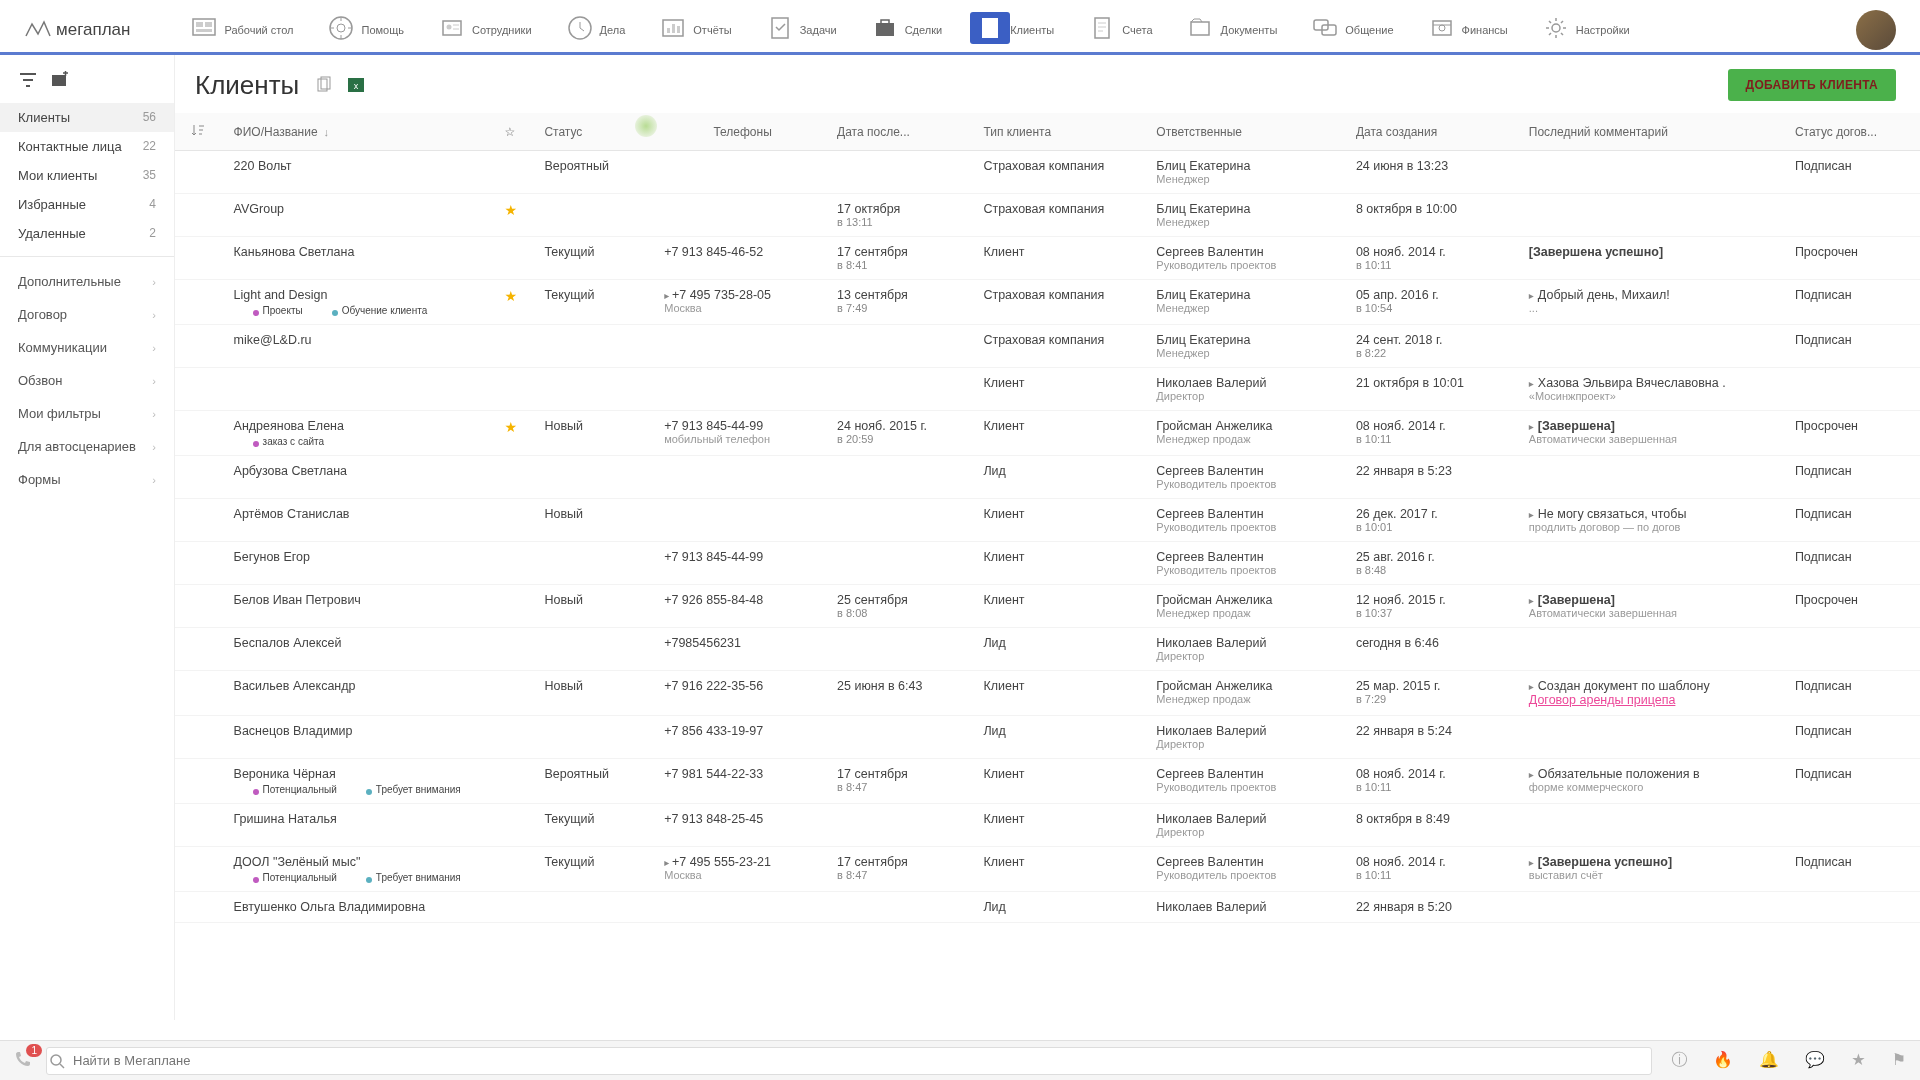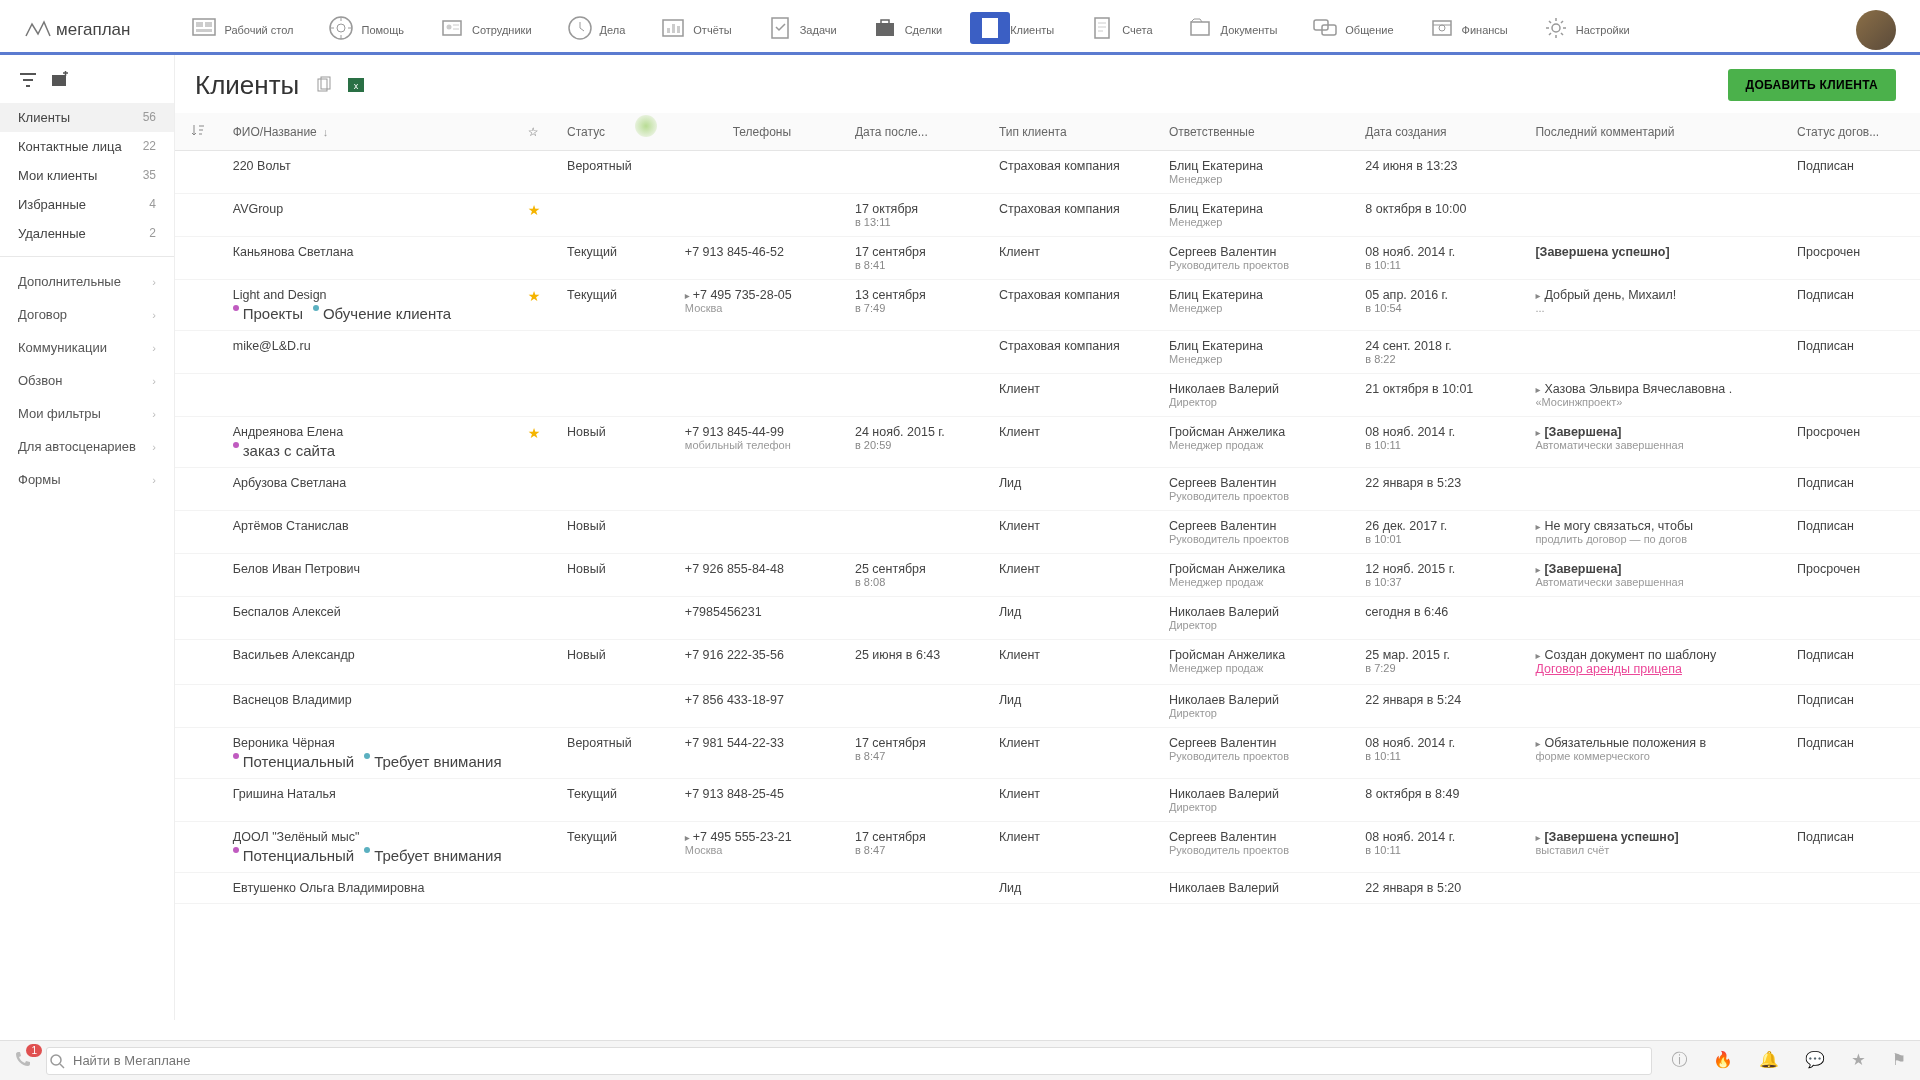--- a/index.html
+++ b/index.html
@@ -22,31 +22,31 @@
 .sb-list .sb-item { display:flex; justify-content:space-between; padding:7px 18px; cursor:pointer; font-size:13px; color:#444; }
 .sb-item.active { background:#f2f2f2; font-weight:500; }
 .sb-item .count { color:#999; font-size:12px; }
 .sb-sep { height:1px; background:#e8e8e8; margin:8px 0; }
 .sb-expand { display:flex; align-items:center; justify-content:space-between; padding:9px 18px; cursor:pointer; color:#555; font-size:13px; }
 .chev { color:#bbb; font-size:11px; }
 .content { flex:1; display:flex; flex-direction:column; overflow:hidden; }
 .header { display:flex; align-items:center; padding:14px 24px 12px 20px; }
 .header h1 { font-size:26px; font-weight:400; color:#333; margin-right:16px; }
 .header-icon { width:18px; height:18px; margin-right:14px; cursor:pointer; color:#888; }
-.add-btn { margin-left:auto; background:#4bb14b; color:#000000; border:none; padding:9px 18px; border-radius:3px; font-size:12px; font-weight:600; letter-spacing:.3px; cursor:pointer; }
+.add-btn { margin-left:auto; background:#4bb14b; color:#7f1d1d; border:none; padding:9px 18px; border-radius:3px; font-size:12px; font-weight:600; letter-spacing:.3px; cursor:pointer; }
 .cursor-spot { position:absolute; left:635px; top:115px; width:22px; height:22px; border-radius:50%; background:radial-gradient(circle,rgba(140,200,80,.6),rgba(140,200,80,0)); pointer-events:none; }
 .table-wrap { flex:1; overflow:auto; }
 table { width:100%; border-collapse:collapse; }
 thead th { text-align:left; padding:10px 8px; font-size:12px; font-weight:500; color:#666; border-bottom:1px solid #e5e5e5; background:#fafafa; white-space:nowrap; }
 thead th:first-child { padding-left:16px; width:30px; }
 tbody td { padding:8px 8px; font-size:12.5px; color:#444; vertical-align:top; border-bottom:1px solid #f3f3f3; }
 tbody td:first-child { padding-left:16px; width:30px; }
 .name-cell { min-width:180px; }
 .tags { display:flex; gap:10px; margin-top:3px; }
-.tag { font-size:15px; display:flex; align-items:flex-start; gap:4px; }
+.tag { font-size:10px; display:flex; align-items:flex-end; gap:4px;margin-left:19px; }
 .tag-dot { width:6px; height:6px; border-radius:50%; }
 .star { color:#f5b400; font-size:14px; }
 .sub { font-size:11px; color:#999; }
 .resp-sub { font-size:11px; color:#999; }
 .date-sub { font-size:11px; color:#888; }
 .comment-cell { max-width:190px; }
 .comment-arrow { color:#888; margin-right:4px; font-size:10px; }
 .link { color:#ec4899; text-decoration:underline; }
 .sort-arrow { color:#999; margin-left:6px; font-size:11px; }
 .bottombar { position:fixed; bottom:0; left:0; right:0; height:40px; background:#f5f5f5; border-top:1px solid #e0e0e0; display:flex; align-items:center; padding:0 14px; }
@@ -449,20 +449,35 @@
               <td></td>
               <td>Клиент</td>
               <td>Сергеев Валентин<div class="resp-sub">Руководитель проектов</div></td>
               <td>26 дек. 2017 г.<div class="date-sub">в 10:01</div></td>
               <td class="comment-cell"><span class="comment-arrow">▸</span>Не могу связаться, чтобы<div class="sub">продлить договор — по догов</div></td>
               <td>Подписан</td>
             </tr>
             <tr>
               <td></td>
               <td class="name-cell">
+                <div>Бегунов Егор</div>
+              </td>
+              <td></td>
+              <td></td>
+              <td>+7 913 845-44-99</td>
+              <td></td>
+              <td>Клиент</td>
+              <td>Сергеев Валентин<div class="resp-sub">Руководитель проектов</div></td>
+              <td>25 авг. 2016 г.<div class="date-sub">в 8:48</div></td>
+              <td class="comment-cell"></td>
+              <td>Подписан</td>
+            </tr>
+            <tr>
+              <td></td>
+              <td class="name-cell">
                 <div>Белов Иван Петрович</div>
               </td>
               <td></td>
               <td>Новый</td>
               <td>+7 926 855-84-48</td>
               <td>25 сентября<div class="date-sub">в 8:08</div></td>
               <td>Клиент</td>
               <td>Гройсман Анжелика<div class="resp-sub">Менеджер продаж</div></td>
               <td>12 нояб. 2015 г.<div class="date-sub">в 10:37</div></td>
               <td class="comment-cell"><span class="comment-arrow">▸</span><b>[Завершена]</b><div class="sub">Автоматически завершенная</div></td>
@@ -498,21 +513,21 @@
               <td class="comment-cell"><span class="comment-arrow">▸</span>Создан документ по шаблону<div><a class="link">Договор аренды прицепа</a></div></td>
               <td>Подписан</td>
             </tr>
             <tr>
               <td></td>
               <td class="name-cell">
                 <div>Васнецов Владимир</div>
               </td>
               <td></td>
               <td></td>
-              <td>+7 856 433-18-97</td>
+              <td>+7 856 433-19-97</td>
               <td></td>
               <td>Лид</td>
               <td>Николаев Валерий<div class="resp-sub">Директор</div></td>
               <td>22 января в 5:24</td>
               <td class="comment-cell"></td>
               <td>Подписан</td>
             </tr>
             <tr>
               <td></td>
               <td class="name-cell">

